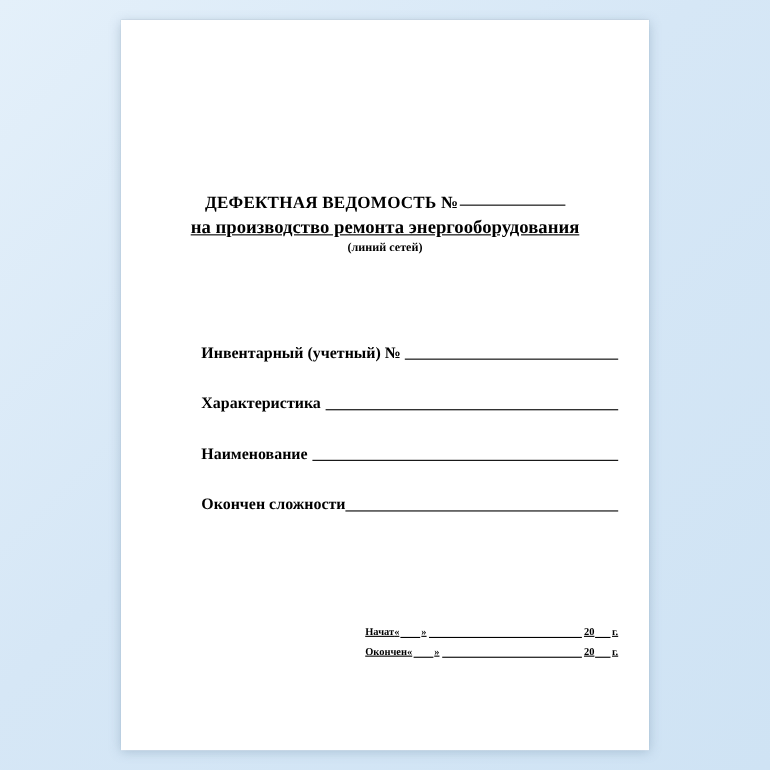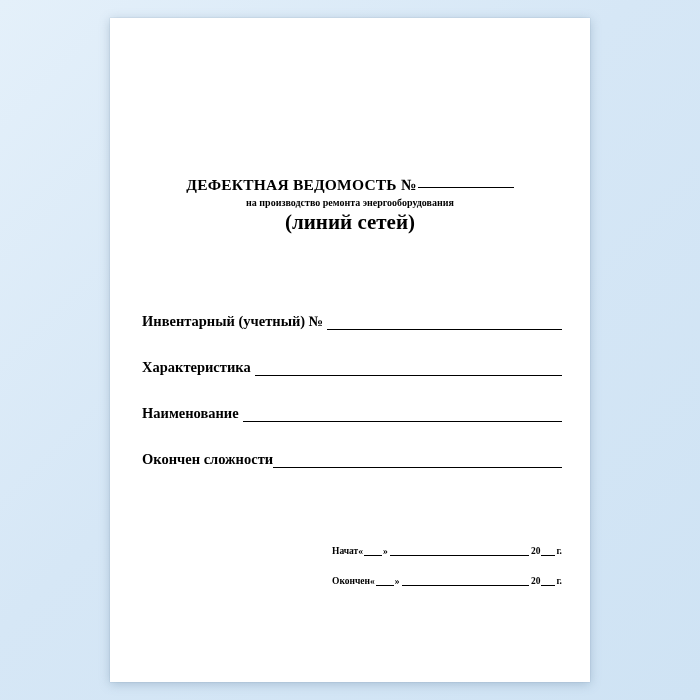--- a/index.html
+++ b/index.html
@@ -51,43 +51,44 @@
   }
   .title-line1 .num-rule {
     display: inline-block;
     width: 96px;
     border-bottom: 1px solid #000;
     vertical-align: 2px;
     margin-left: 1px;
   }
   .title-line2 {
     font-weight: bold;
-    font-size: 10px;
+    font-size: 17px;
     margin-top: 3px;
+    text-decoration: underline;
   }
   .title-line3 {
     font-weight: bold;
-    font-size: 21px;
+    font-size: 11px;
     margin-top: 2px;
   }
 
   .fields {
     position: absolute;
     left: 32px;
     right: 28px;
     top: 295px;
   }
   .field-row {
     display: flex;
-    align-items: flex-end;
     font-weight: bold;
     font-size: 14.5px;
     color: #000;
     margin-bottom: 29px;
     white-space: nowrap;
+    margin-left: 41px;
   }
   .field-label {
     flex: 0 0 auto;
   }
   .field-rule {
     flex: 1 1 auto;
     border-bottom: 1px solid #000;
     height: 13px;
     margin-left: 4px;
   }
@@ -101,21 +102,22 @@
     bottom: 76px;
     width: 230px;
     font-size: 9.5px;
     font-weight: bold;
     color: #000;
   }
   .footer-row {
     display: flex;
     align-items: flex-end;
     white-space: nowrap;
-    margin-bottom: 20px;
+    margin-bottom: 8px;
+    text-decoration: underline;
   }
   .footer-row .lbl {
     flex: 0 0 auto;
   }
   .footer-row .q {
     flex: 0 0 auto;
   }
   .footer-row .blank-sm {
     flex: 0 0 18px;
     border-bottom: 1px solid #000;

